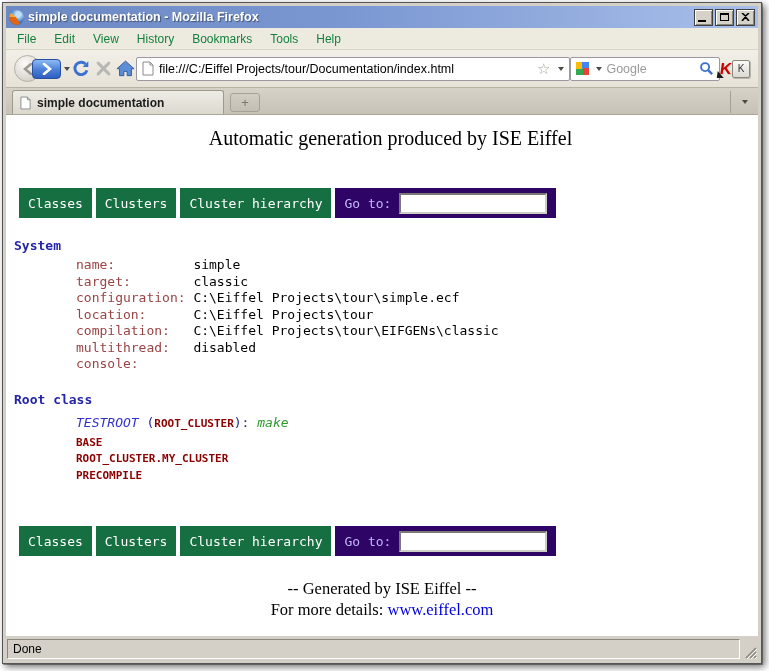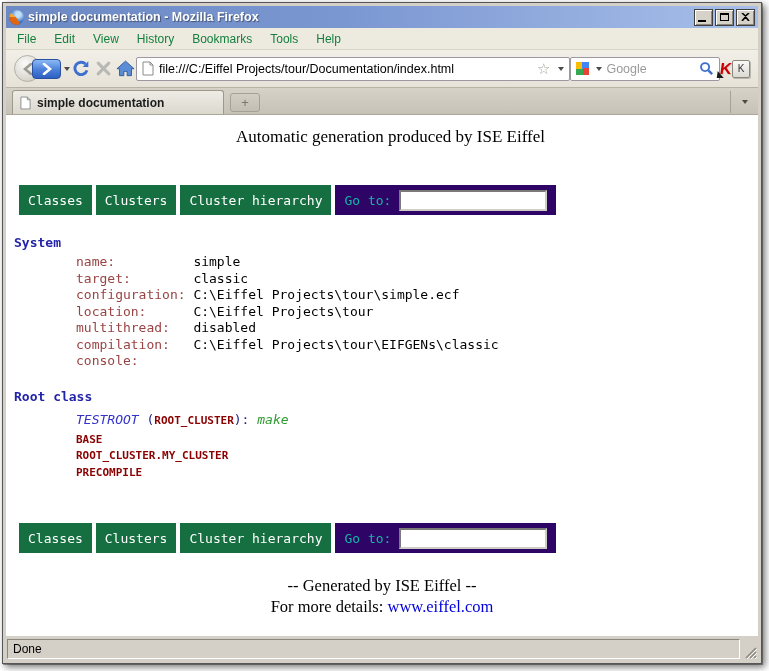--- a/index.html
+++ b/index.html
@@ -84,28 +84,28 @@
   .tab-label{ font-size:12px; font-weight:bold; color:#1c1c1c; white-space:nowrap; overflow:hidden; }
   .newtab-btn{ width:30px; height:19px; margin-left:6px; margin-bottom:2px;
     background:linear-gradient(#d2cec4,#c2beb3); border:1px solid #a5a193; border-radius:3px;
     display:flex; align-items:center; justify-content:center; color:#7a766c; font-size:13px; }
   .alltabs-btn{ margin-left:auto; width:26px; height:22px; margin-bottom:1px;
     border-left:1px solid #a5a193; display:flex; align-items:center; justify-content:center; }
 
   
   .content{ flex:1; background:#fff; overflow:hidden; font-family:"DejaVu Sans Mono","Liberation Mono",monospace;
     font-size:13px; color:#000; }
-  .page-header{ text-align:center; font-family:"Liberation Serif",serif; font-size:17px; margin-top:12px;margin-left:17px; }
+  .page-header{ text-align:center; font-family:"Liberation Serif",serif; font-size:20px; margin-top:12px;margin-left:17px; }
 
   .btn-row{ display:flex; align-items:center; margin:38px 0 0 13px; height:30px; }
   .btn-row.bottom{ margin-top:42px; }
   .nav-btn{ background:#166F41; color:#fff; font-family:inherit; font-size:13px;
     height:30px; padding:0 9px; margin-right:4px; border:none; display:flex; align-items:center; }
   .goto-box{ background:#2E0566; height:30px; display:flex; align-items:center; padding:0 9px; }
-  .goto-label{ color:#14b8a6; margin-right:8px; white-space:pre;text-align:right; }
+  .goto-label{ color:#c4b5fd; margin-right:8px; white-space:pre;text-align:right; }
   .goto-input{ width:148px; height:21px; border:2px inset #cfcdc8; background:#fff; outline:none;
     font-family:inherit; font-size:13px; }
 
   .sec-head{ color:#2424AA; font-weight:bold; padding-left:8px; }
   .sys-head{ margin-top:20px; margin-bottom:4px; }
   .kv{ padding-left:70px; line-height:16.5px; white-space:pre; }
   .kv .k{ color:#994444; display:inline-block; min-width:15ch; }
   .kv .v{ color:#000; }
 
   .root-head{ margin-top:19px; margin-bottom:5px; }
@@ -239,22 +239,22 @@
         <span class="goto-label">Go to:</span>
         <input class="goto-input" type="text" style="">
       </div>
     </div>
 
     <div class="sec-head sys-head">System</div>
     <div class="kv"><span class="k">name:</span><span class="v">simple</span></div>
     <div class="kv"><span class="k">target:</span><span class="v">classic</span></div>
     <div class="kv"><span class="k">configuration:</span><span class="v">C:\Eiffel Projects\tour\simple.ecf</span></div>
     <div class="kv"><span class="k">location:</span><span class="v">C:\Eiffel Projects\tour</span></div>
+    <div class="kv"><span class="k">compilation:</span><span class="v">C:\Eiffel Projects\tour\EIFGENs\classic</span></div>
     <div class="kv"><span class="k">multithread:</span><span class="v">disabled</span></div>
-    <div class="kv"><span class="k">compilation:</span><span class="v">C:\Eiffel Projects\tour\EIFGENs\classic</span></div>
     <div class="kv"><span class="k">console:</span><span class="v"></span></div>
 
     <div class="sec-head root-head">Root class</div>
     <div class="root-line">
       <span class="cls-link">TESTROOT</span><span class="paren"> (</span><span class="cluster-ref">ROOT_CLUSTER</span><span class="paren">): </span><span class="feat-link">make</span>
     </div>
 
     <div class="cluster-item">BASE</div>
     <div class="cluster-item">ROOT_CLUSTER.MY_CLUSTER</div>
     <div class="cluster-item">PRECOMPILE</div>

